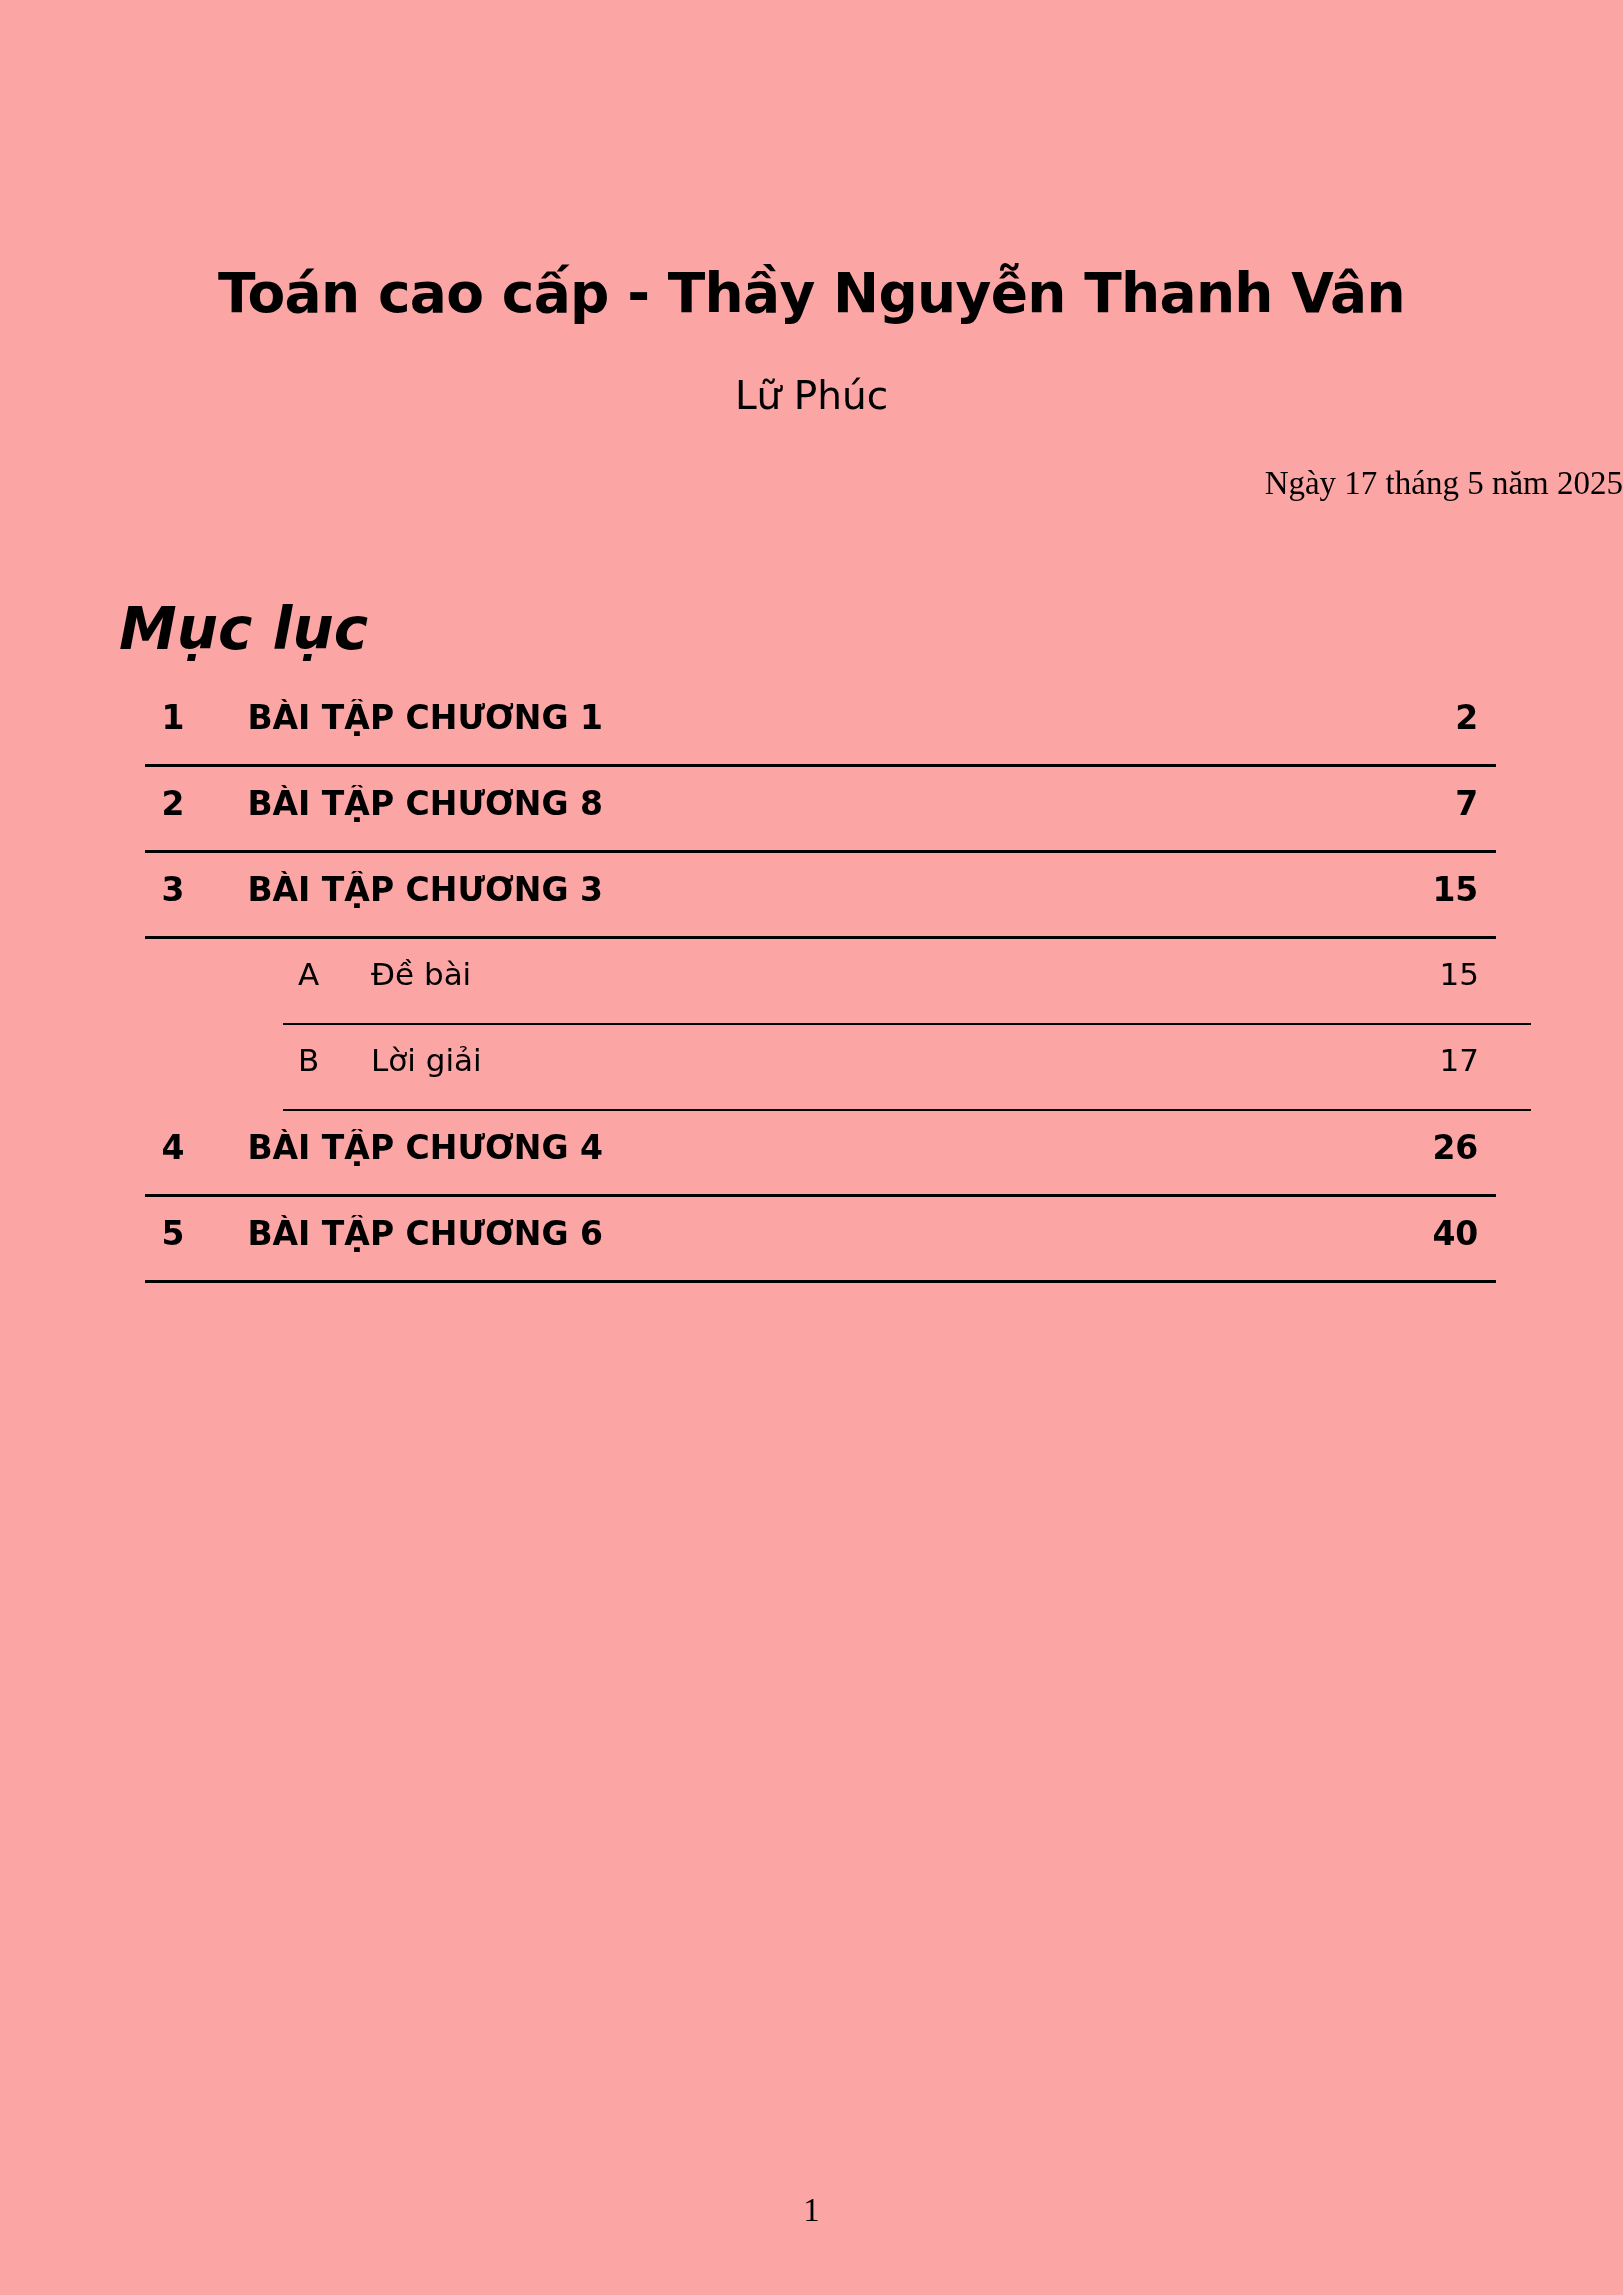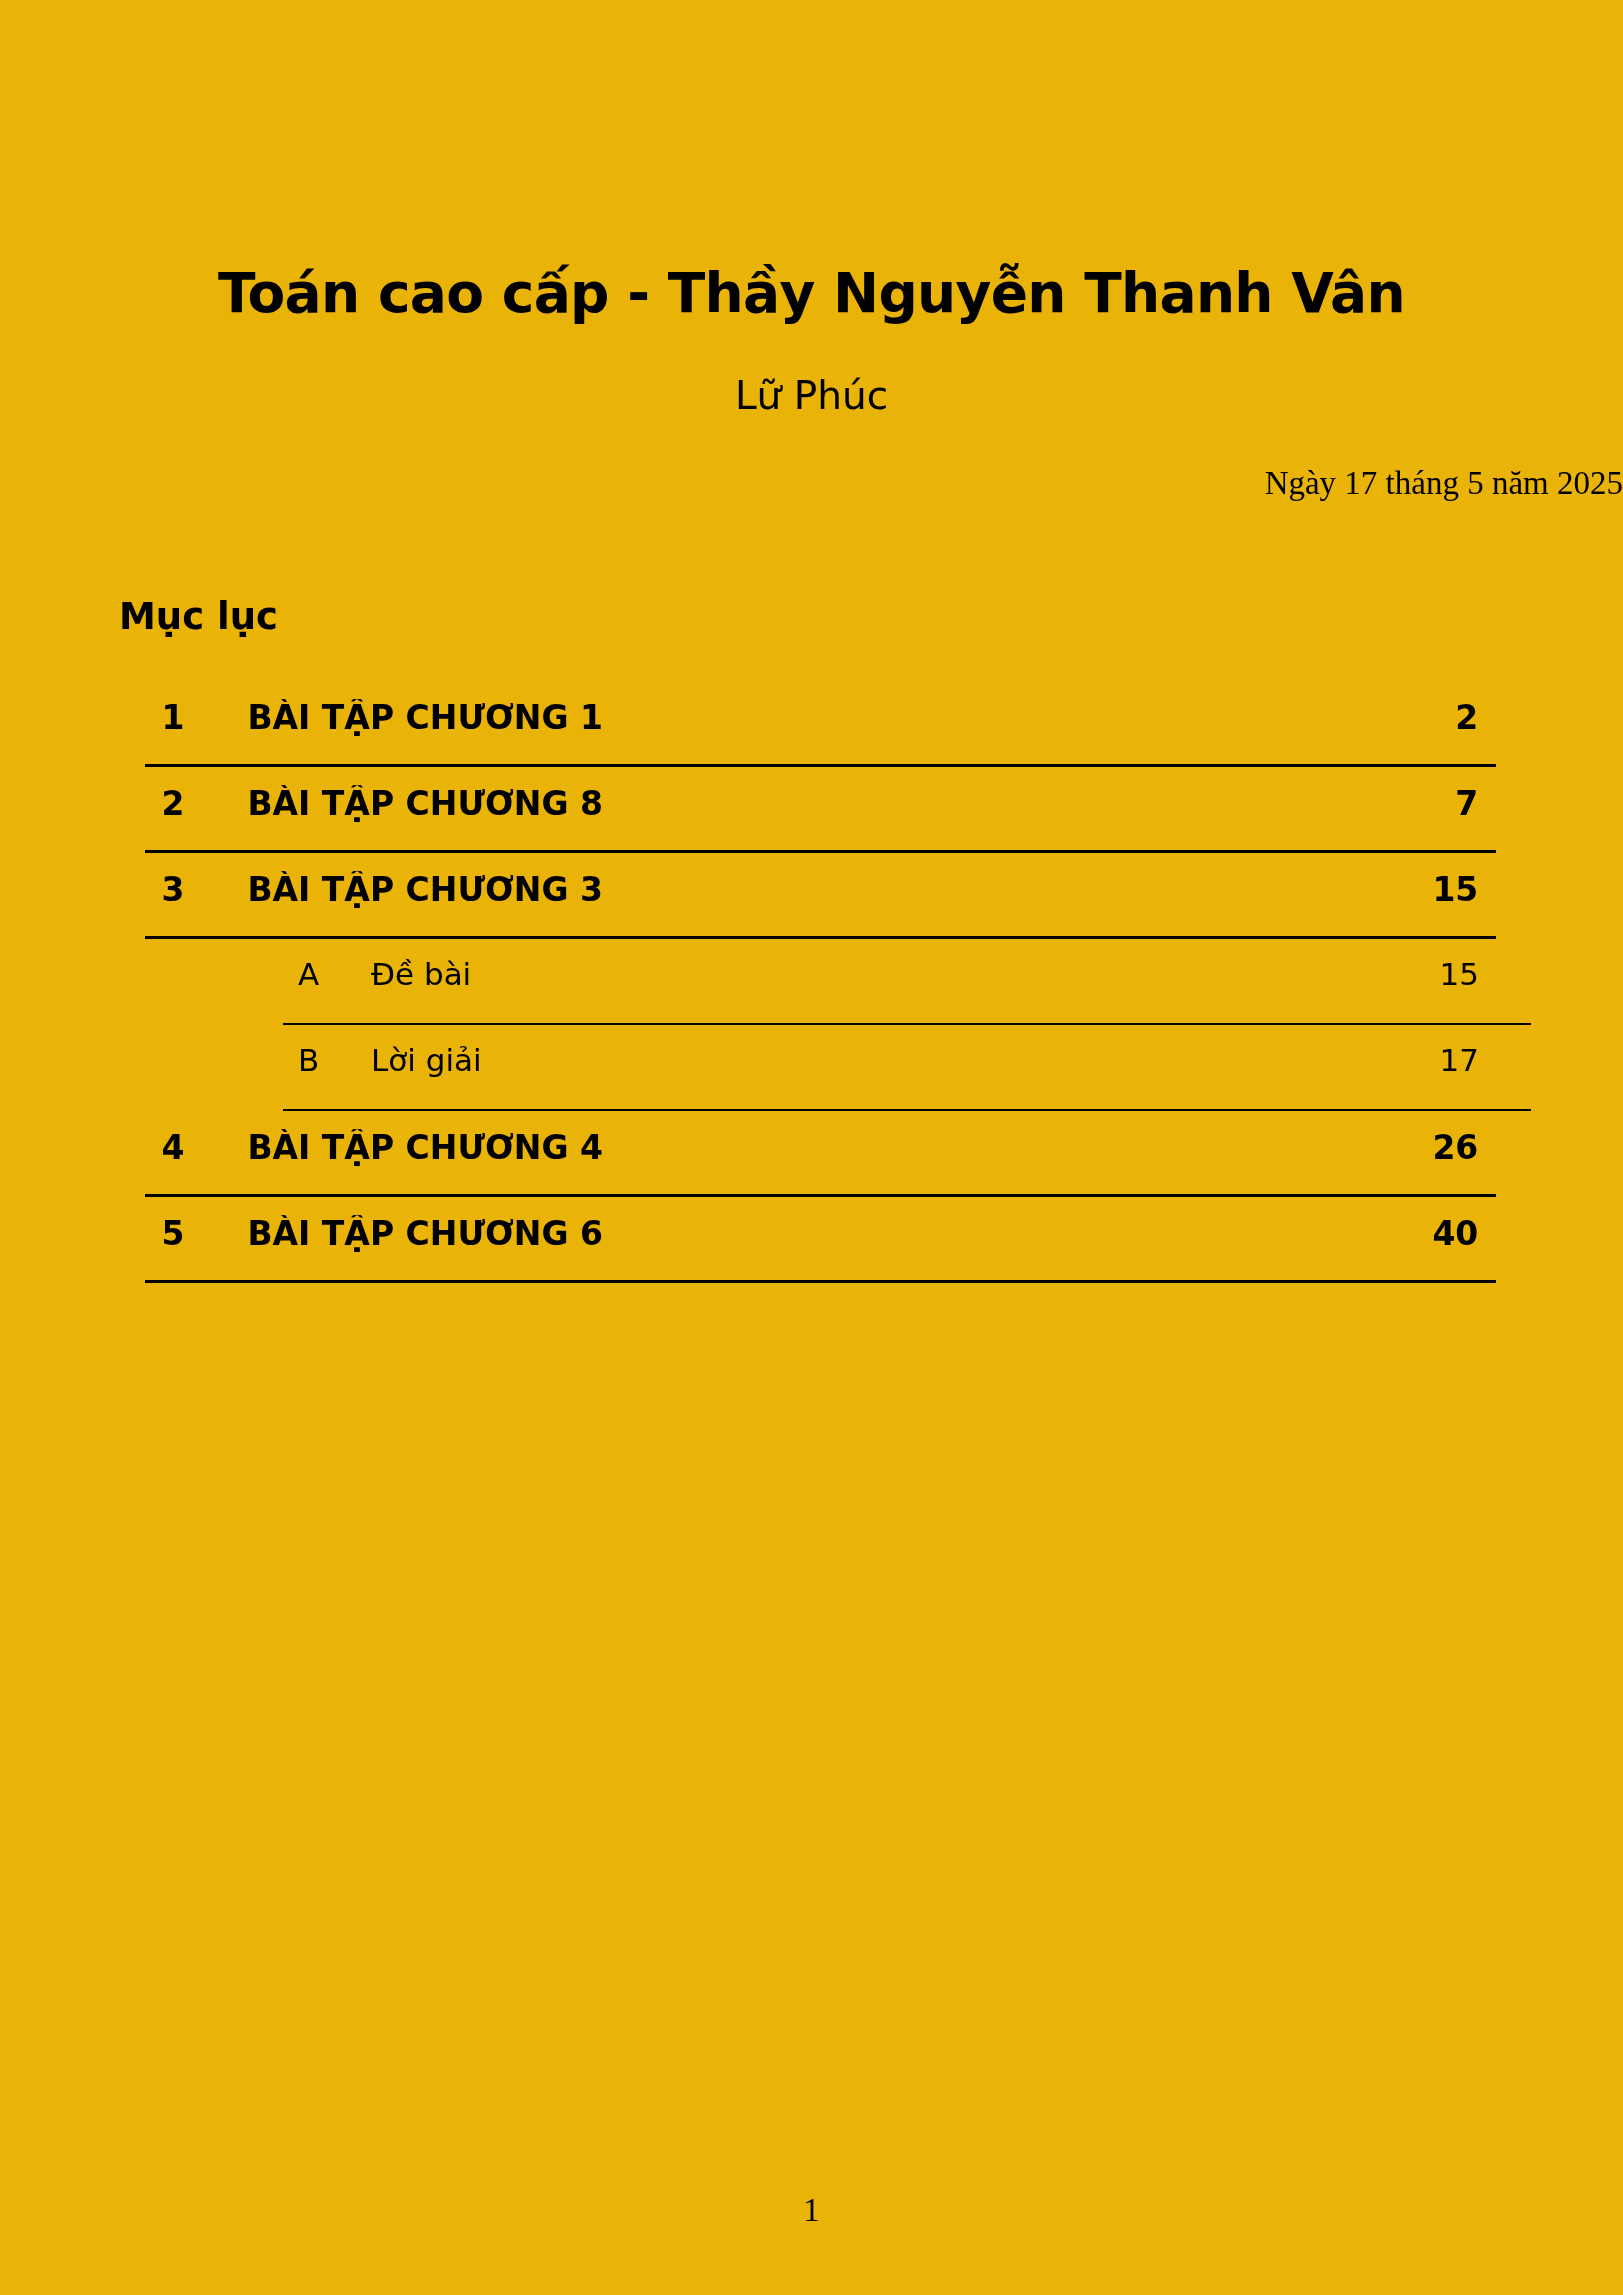--- a/index.html
+++ b/index.html
@@ -4,21 +4,21 @@
 <style>
   html, body {
     margin: 0;
     padding: 0;
     background: #888;
   }
   .page {
     position: relative;
     width: 1623px;
     height: 2295px;
-    background: #eab308;
+    background: #fca5a5;
     color: #000000;
     overflow: hidden;
     font-family: "DejaVu Sans", "Liberation Sans", sans-serif;
   }
   .doc-title {
     position: absolute;
     top: 260px;
     left: 0;
     width: 100%;
     text-align: center;
@@ -48,23 +48,24 @@
     font-weight: normal;
     font-size: 33px;
     line-height: 1.3;
     font-family: "Liberation Serif", "DejaVu Serif", serif;
   }
   .toc-heading {
     position: absolute;
     top: 595px;
     left: 119px;
     font-weight: bold;
-    font-size: 37px;
+    font-size: 58px;
     line-height: 1.2;
     font-family: "DejaVu Sans", "Liberation Sans", sans-serif;
+    font-style: italic;
   }
   .toc {
     position: absolute;
     top: 681px;
     left: 0;
     width: 100%;
   }
   .toc-row {
     box-sizing: border-box;
     height: 86px;

